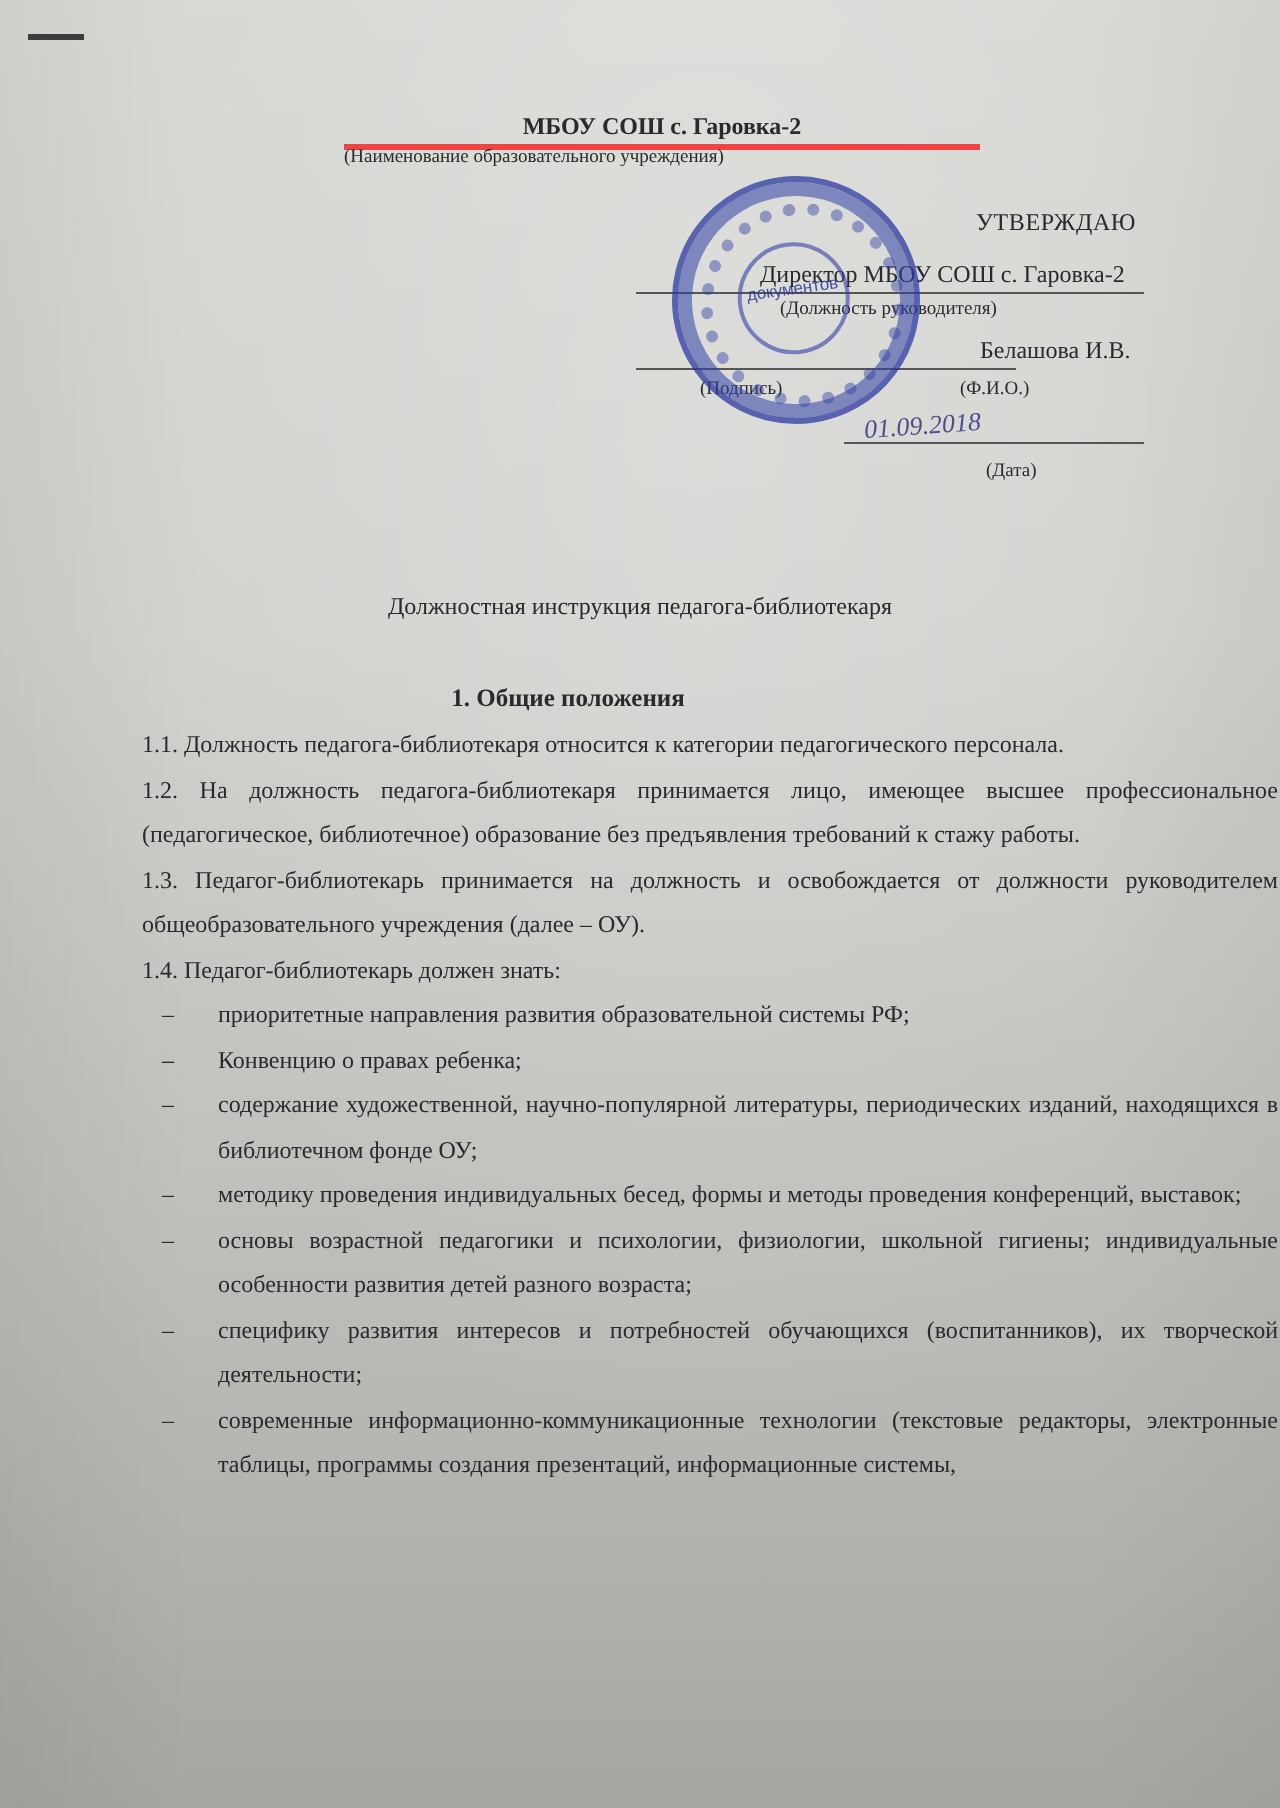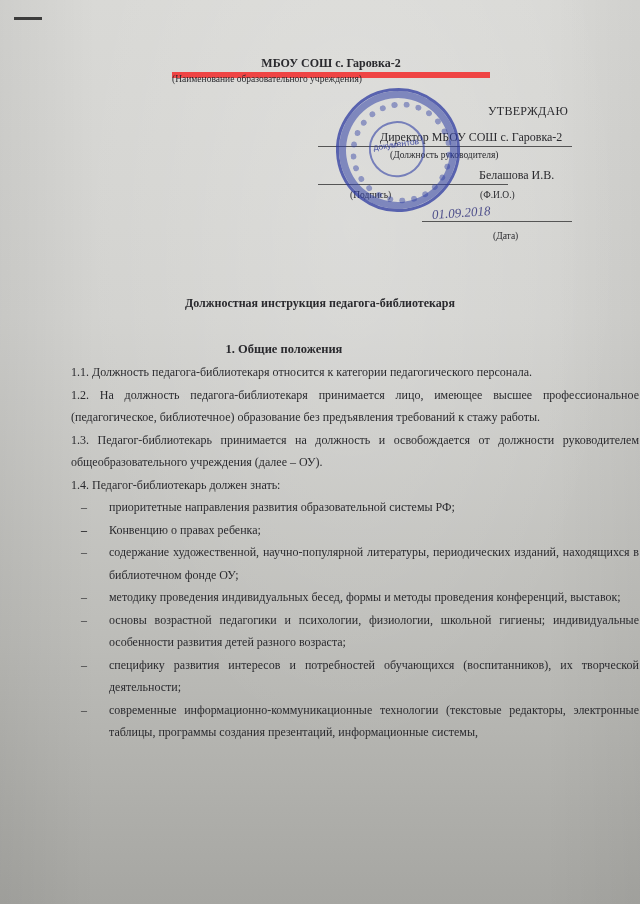--- a/index.html
+++ b/index.html
@@ -12,21 +12,21 @@
   .page { position: absolute; inset: 0; }
   .vignette {
     position: absolute; inset: 0; pointer-events: none;
     background: radial-gradient(ellipse at 55% 25%, rgba(255,255,255,0.18) 0%, rgba(255,255,255,0) 55%),
                 linear-gradient(90deg, rgba(0,0,0,0.05) 0%, rgba(0,0,0,0) 15%, rgba(0,0,0,0) 85%, rgba(0,0,0,0.04) 100%);
   }
   .corner-mark { position: absolute; left: 14px; top: 17px; width: 28px; height: 3px; background: #3c3c3c; }
 
   .org-name {
     position: absolute; left: 172px; top: 56px; width: 318px; text-align: center;
-    font-size: 12px; font-weight: bold; border-bottom: 6px solid #ef4444; padding-bottom: 1px;
+    font-size: 12px; font-weight: bold; border-bottom: 3px solid #ef4444; padding-bottom: 1px;
   }
   .org-caption { position: absolute; left: 172px; top: 74px; width: 318px; text-align: left; font-size: 9.5px; }
 
   .approve { position: absolute; left: 488px; top: 104px; font-size: 12px; letter-spacing: 0.3px; }
   .line { position: absolute; border-bottom: 1px solid #555; }
   .fld { position: absolute; font-size: 12px; margin-left: 36px; }
   .cap { position: absolute; font-size: 9.5px; }
   .date-hand { position: absolute; left: 432px; top: 205px; font-size: 13px; font-style: italic; color: #4d4e8a; transform: rotate(-4deg); }
 
   .stamp {
@@ -41,21 +41,21 @@
   }
   .stamp-ring {
     position: absolute; left: 11px; top: 11px; width: 90px; height: 90px; border-radius: 50%;
     border: 6px dotted rgba(50,65,165,0.45);
   }
   .stamp-text {
     position: absolute; left: 28px; top: 48px; width: 60px; text-align: center;
     font-family: "Liberation Sans", sans-serif; font-size: 8.5px; color: rgba(40,52,150,0.85);
   }
 
-  .doc-title { position: absolute; left: 0; width: 640px; top: 296px; text-align: center; font-weight: bold; font-size: 12px; }
+  .doc-title { position: absolute; left: 0; width: 640px; top: 296px; text-align: center; font-weight: normal; font-size: 12px; }
   .sec-title { position: absolute; left: 0; width: 568px; top: 342px; text-align: center; font-weight: bold; font-size: 12.5px; }
 
   .body-text { position: absolute; left: 71px; width: 568px; font-size: 12px; line-height: 22.5px; }
   .p { text-align: justify; text-align-last: left; }
   .item { position: relative; padding-left: 38px; text-align: justify; text-align-last: left; }
   .item .dash { position: absolute; left: 10px; top: 0; }
 </style>
 </head>
 <body>
 
@@ -66,21 +66,21 @@
   <div class="org-name">МБОУ СОШ с. Гаровка-2</div>
   <div class="org-caption">(Наименование образовательного учреждения)</div>
 
   <div class="approve">УТВЕРЖДАЮ</div>
 
   <div class="line" style="left:318px; top:146px; width:254px;"></div>
   <div class="fld" style="left:344px; top:130px;">Директор МБОУ СОШ с. Гаровка-2</div>
   <div class="cap" style="left:390px; top:150px;">(Должность руководителя)</div>
 
   <div class="line" style="left:318px; top:184px; width:190px;"></div>
-  <div class="fld" style="left:443px; top:168px;">Белашова И.В.</div>
+  <div class="fld" style="left:454px; top:168px;">Белашова И.В.</div>
   <div class="cap" style="left:350px; top:190px;">(Подпись)</div>
   <div class="cap" style="left:480px; top:190px;">(Ф.И.О.)</div>
 
   <div class="line" style="left:422px; top:221px; width:150px;"></div>
   <div class="date-hand">01.09.2018</div>
   <div class="cap" style="left:482px; top:231px;padding-left:11px;">(Дата)</div>
 
   <div class="stamp">
     <div class="stamp-ring"></div>
     <div class="stamp-inner"></div>

